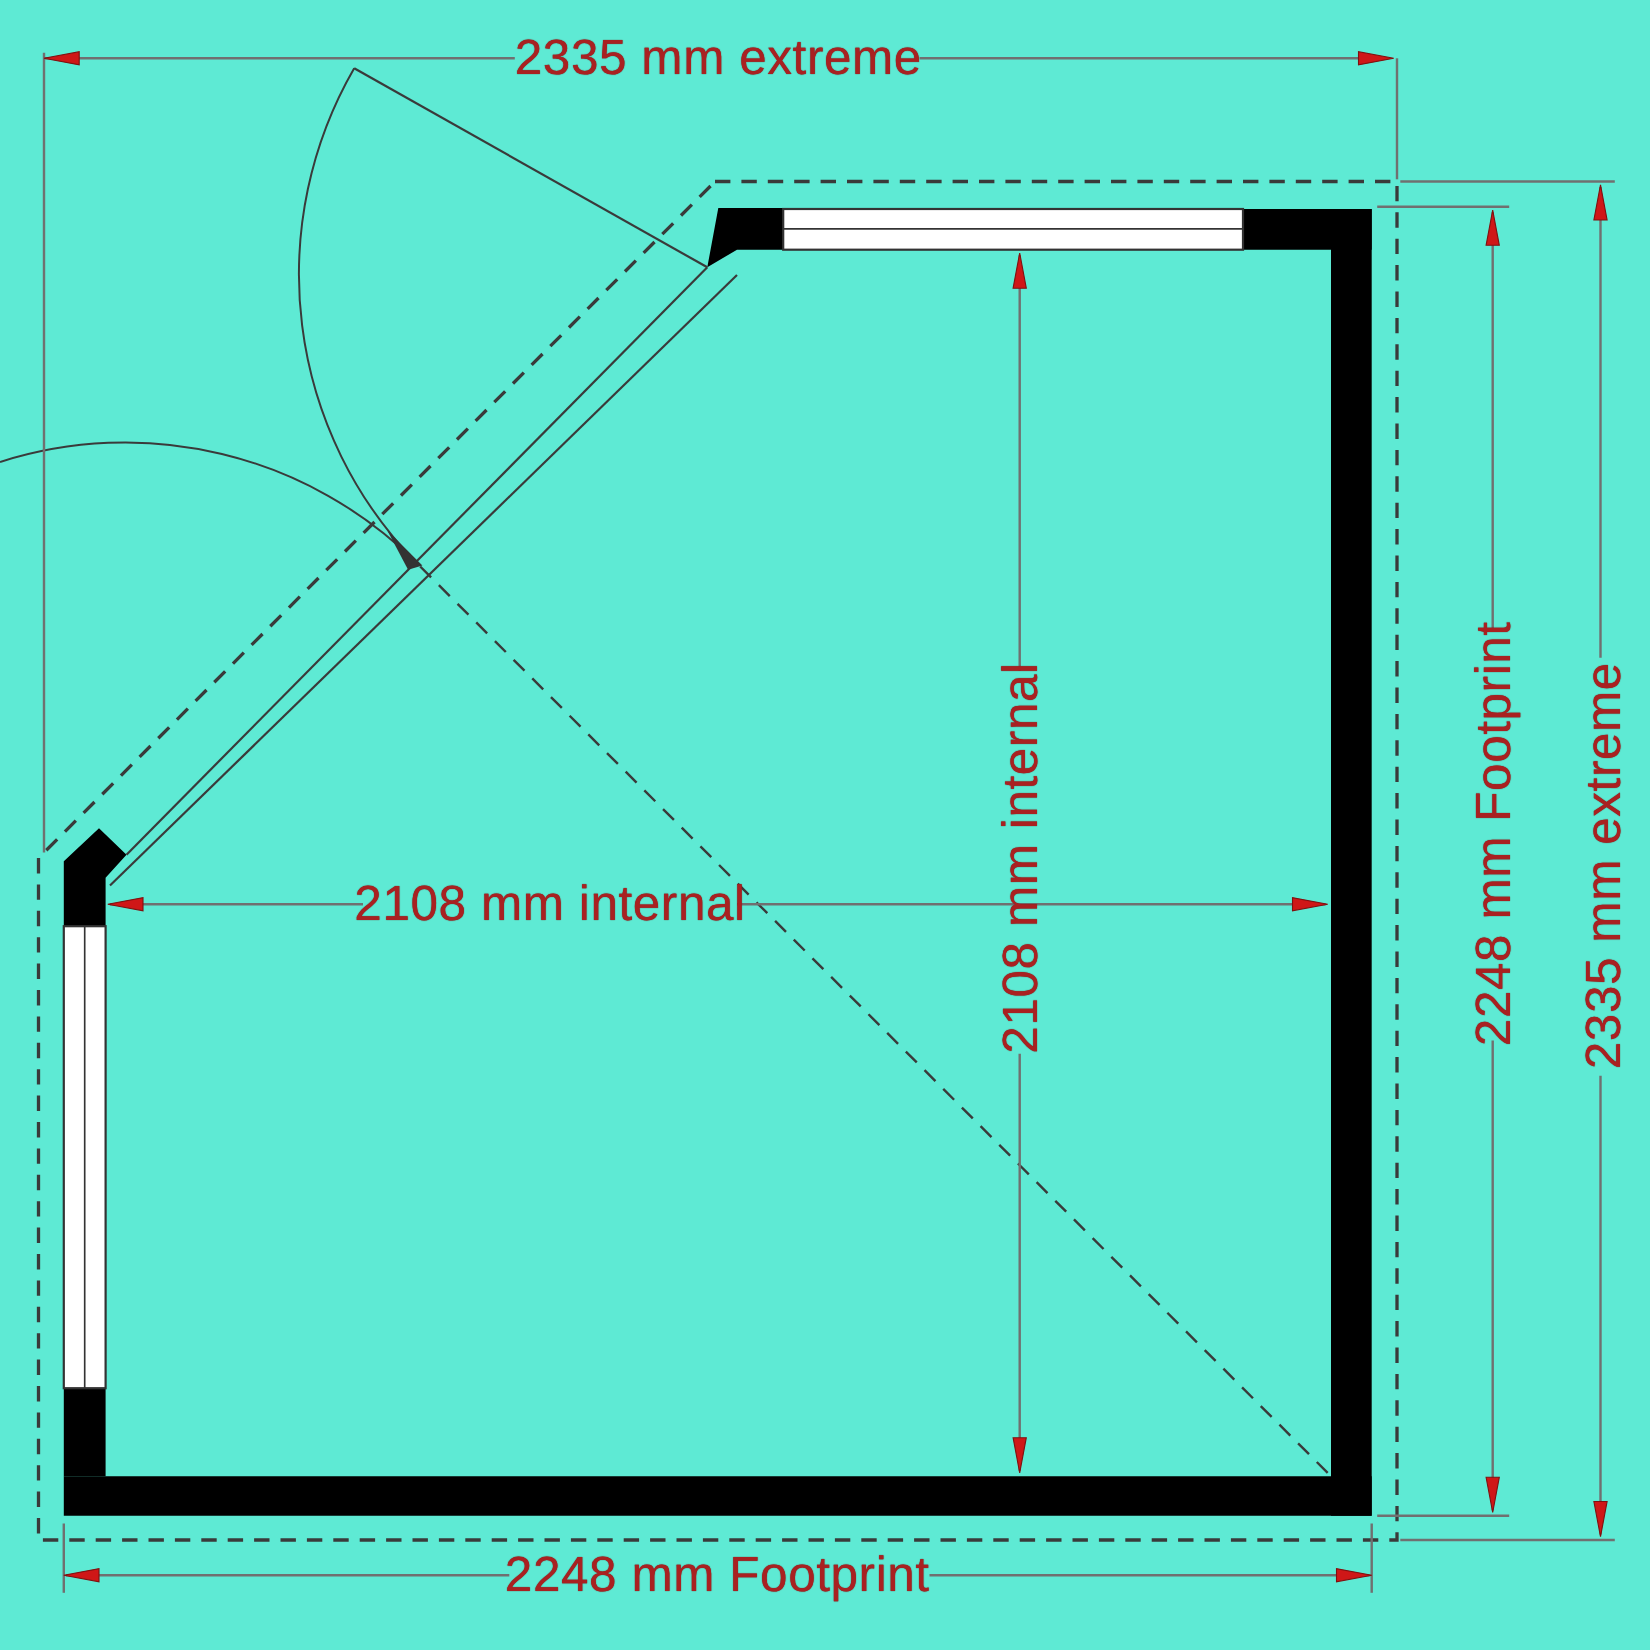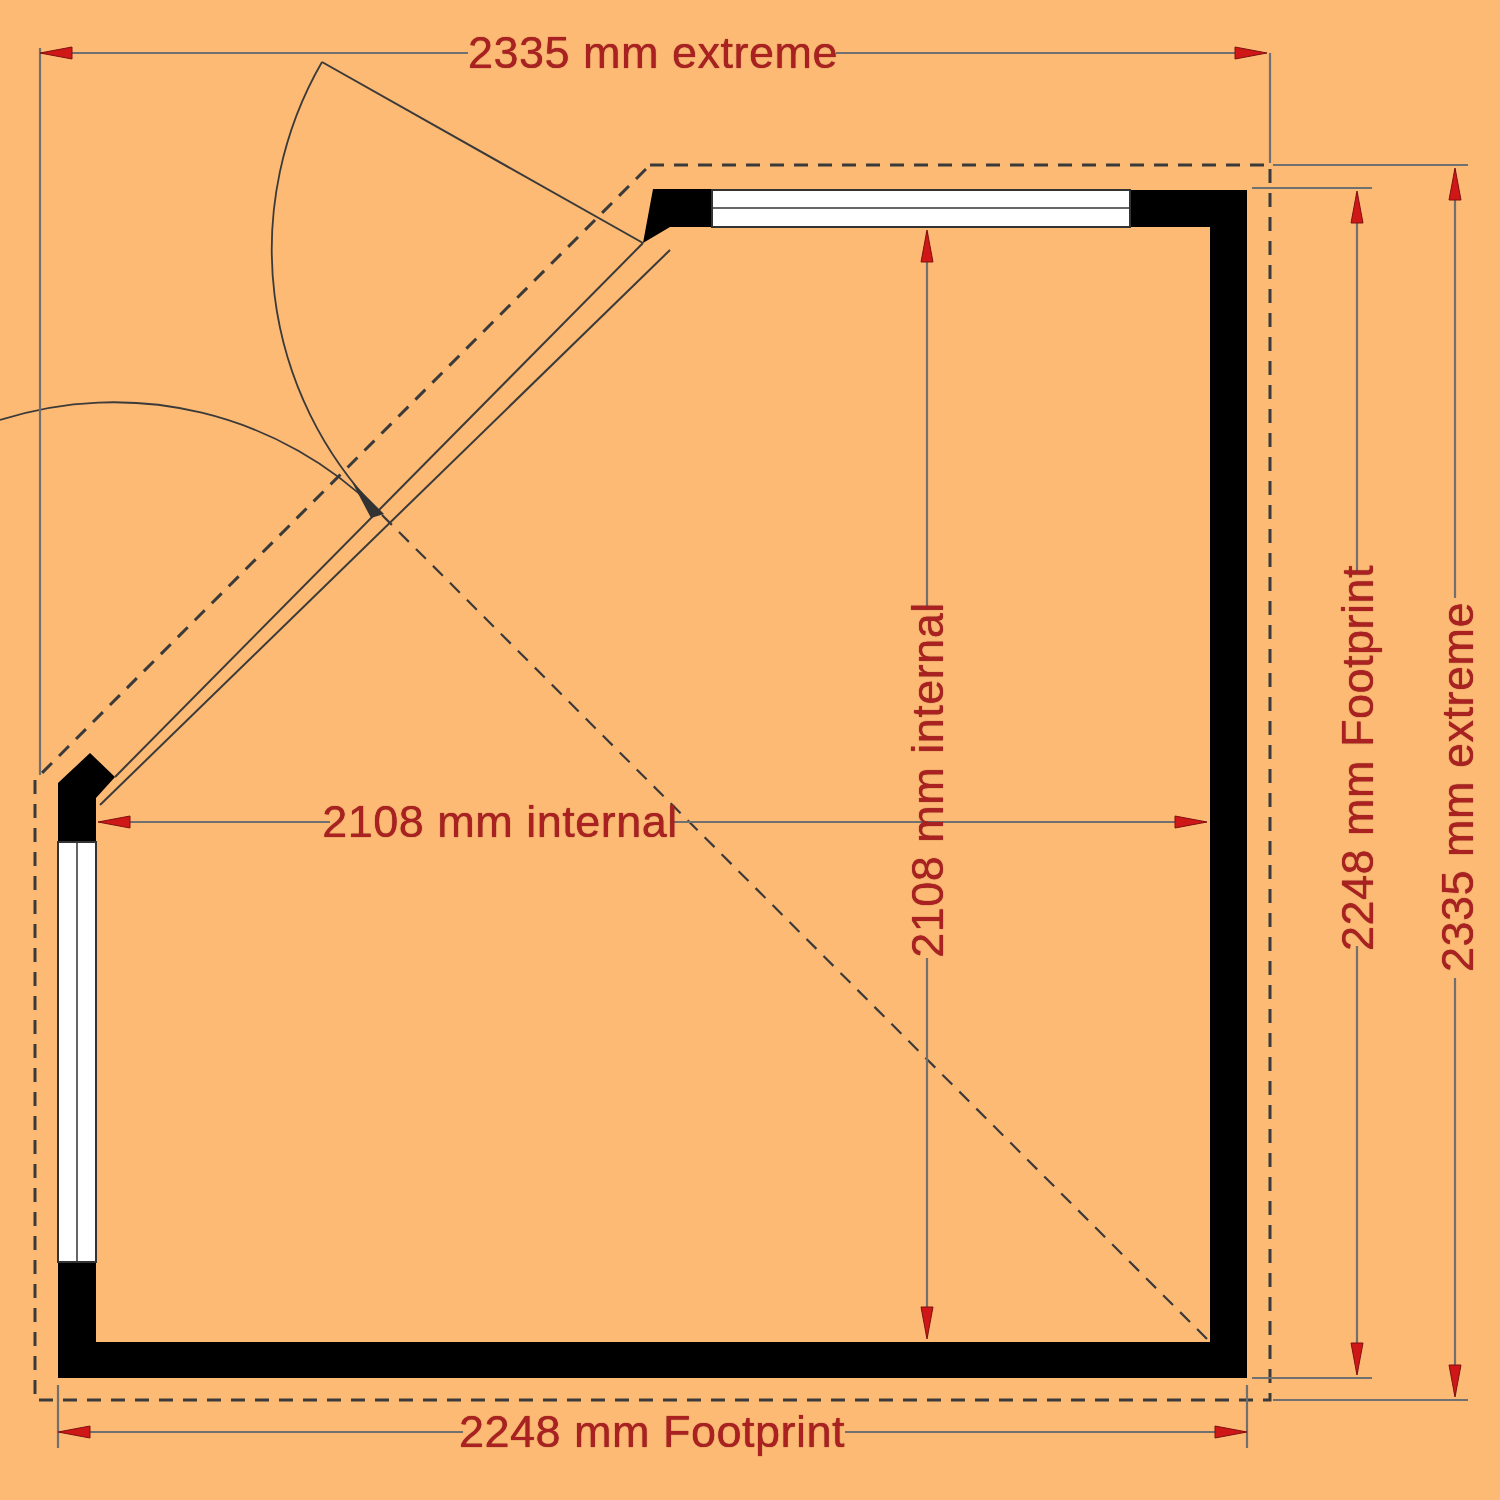--- a/index.html
+++ b/index.html
@@ -1,19 +1,19 @@
 <!DOCTYPE html>
 <html><head>
 <meta charset="utf-8">
 <style>
   html,body{margin:0;padding:0;background:#ffffff;}
   .stage{
     position:relative;
     width:1500px;height:1500px;
-    background:#fdba74;
+    background:#5eead4;
     overflow:hidden;
     font-family:"Liberation Sans", sans-serif;
   }
   .plan-svg{position:absolute;left:0;top:0;width:1500px;height:1500px;}
   .dim-label{
     position:absolute;
     color:#a92121;
     font-size:45px;
     font-weight:400;
     letter-spacing:0.5px;

